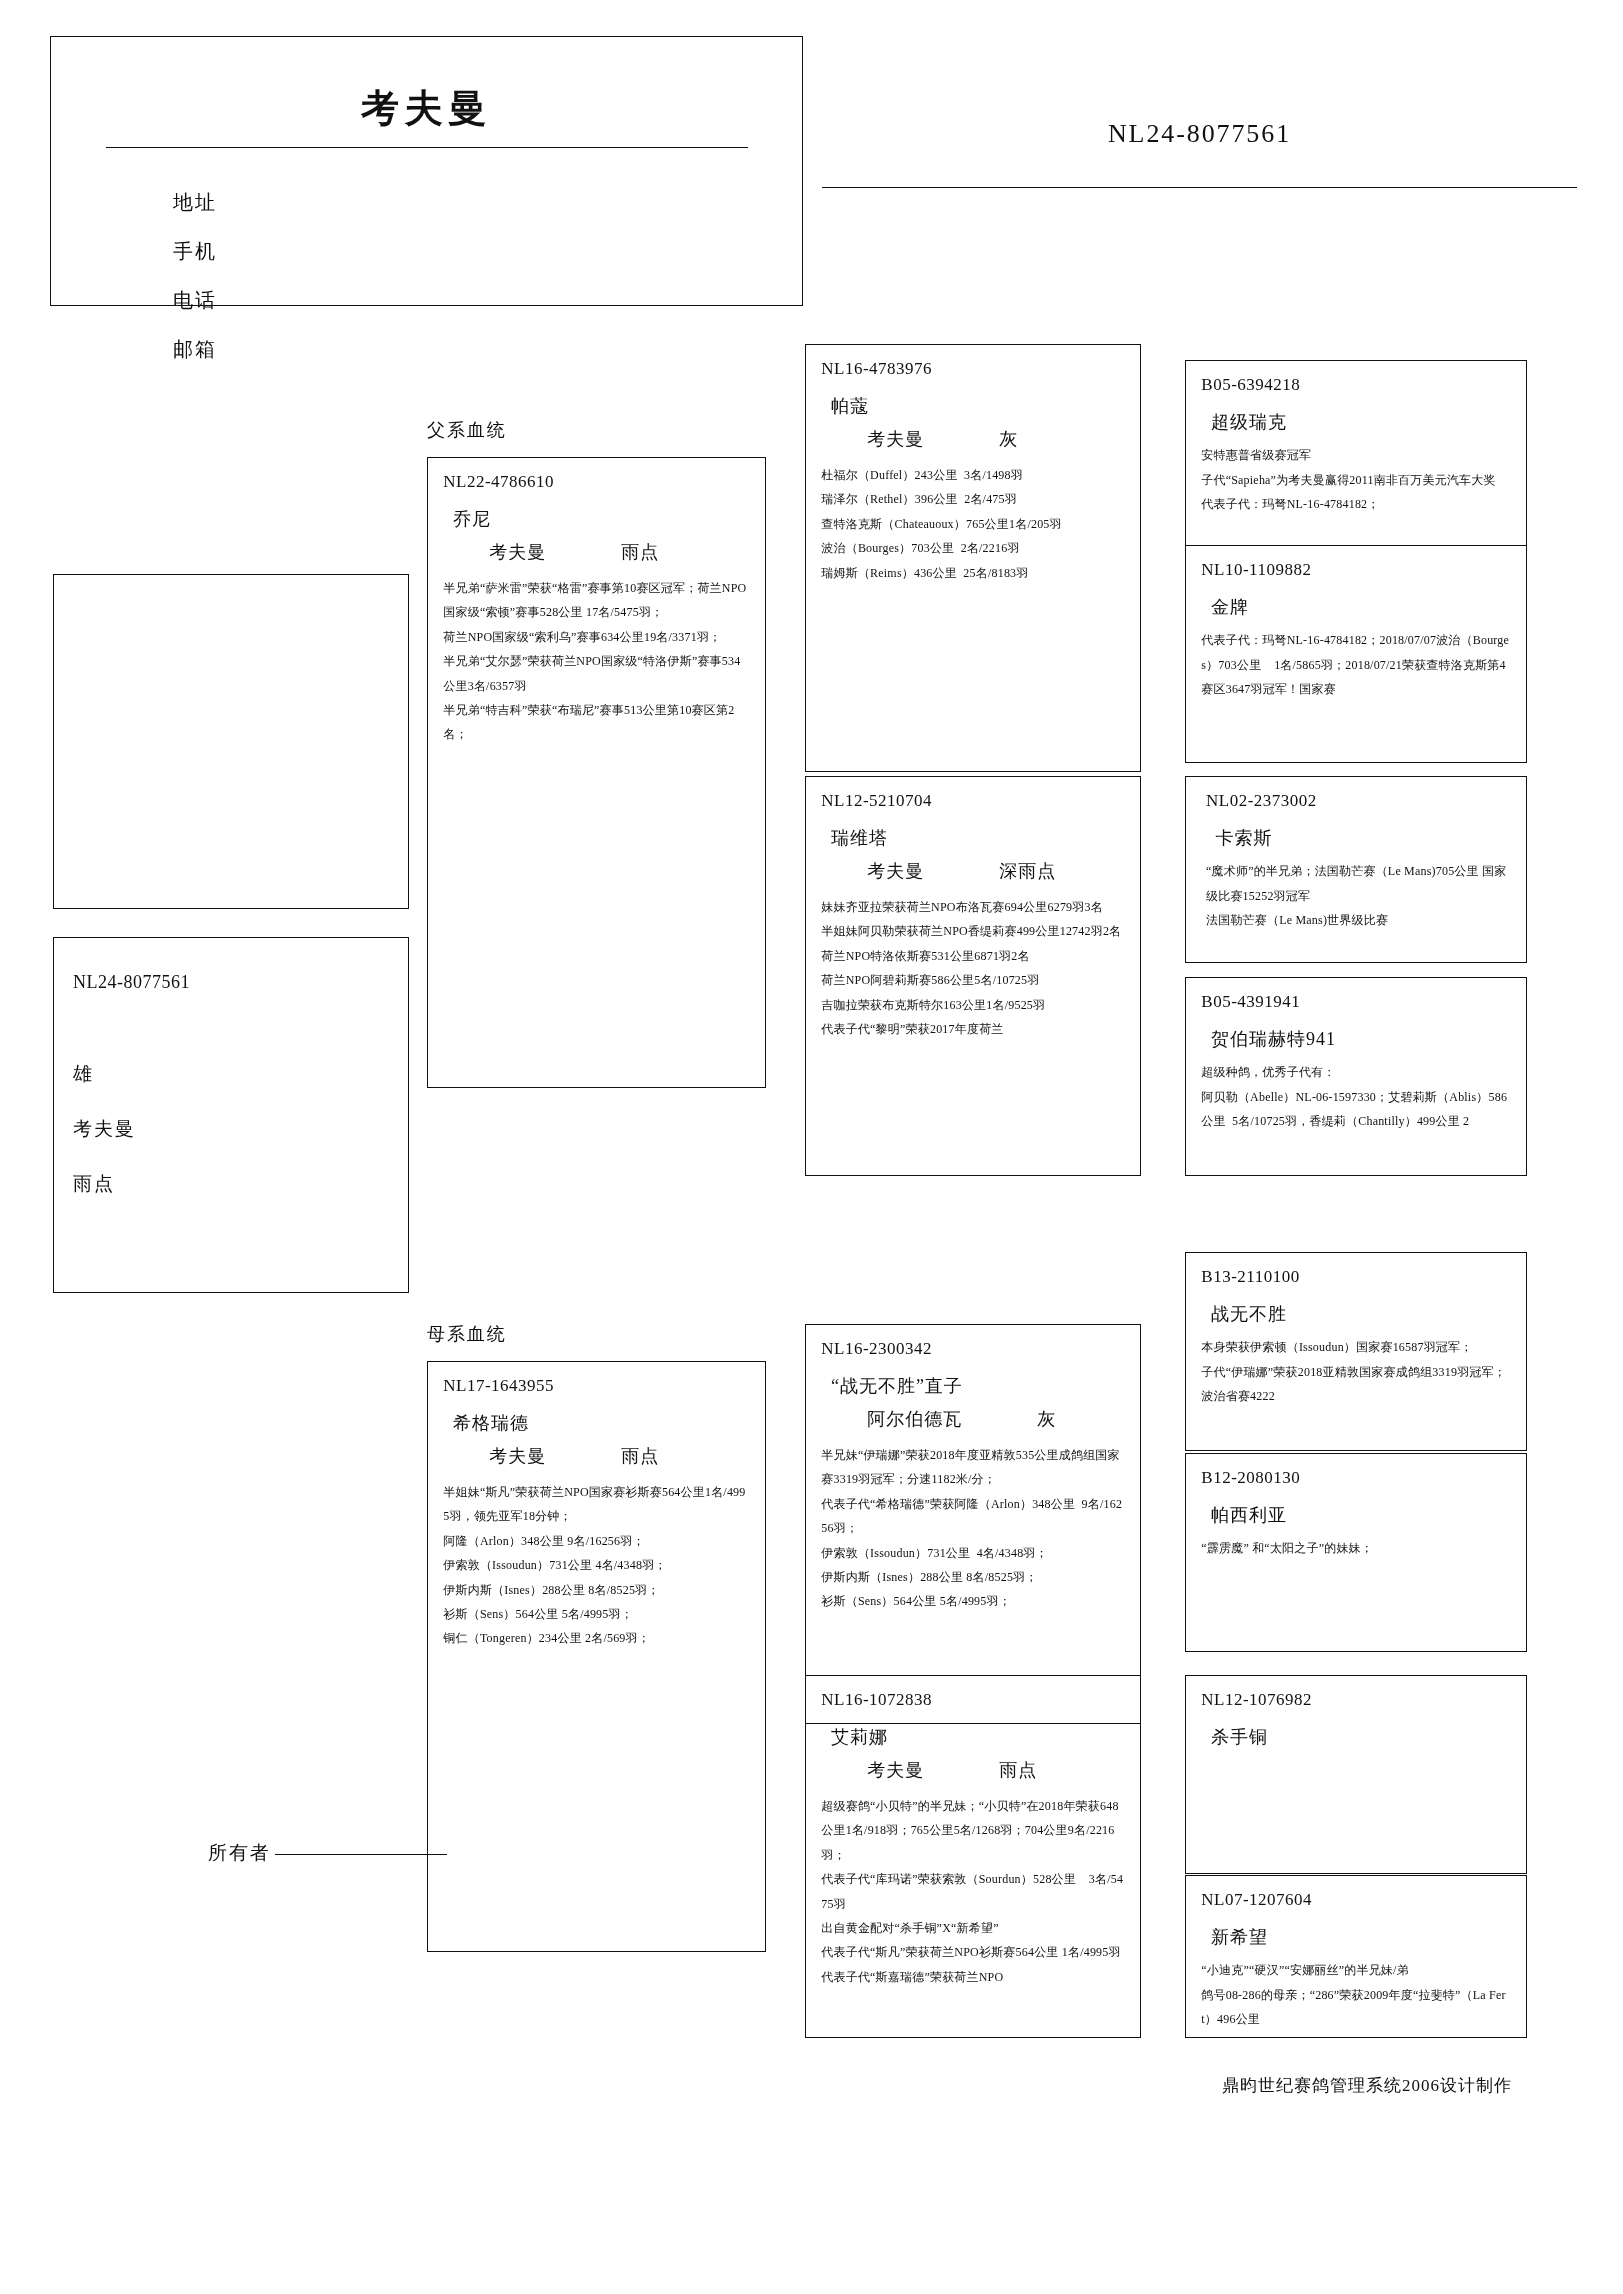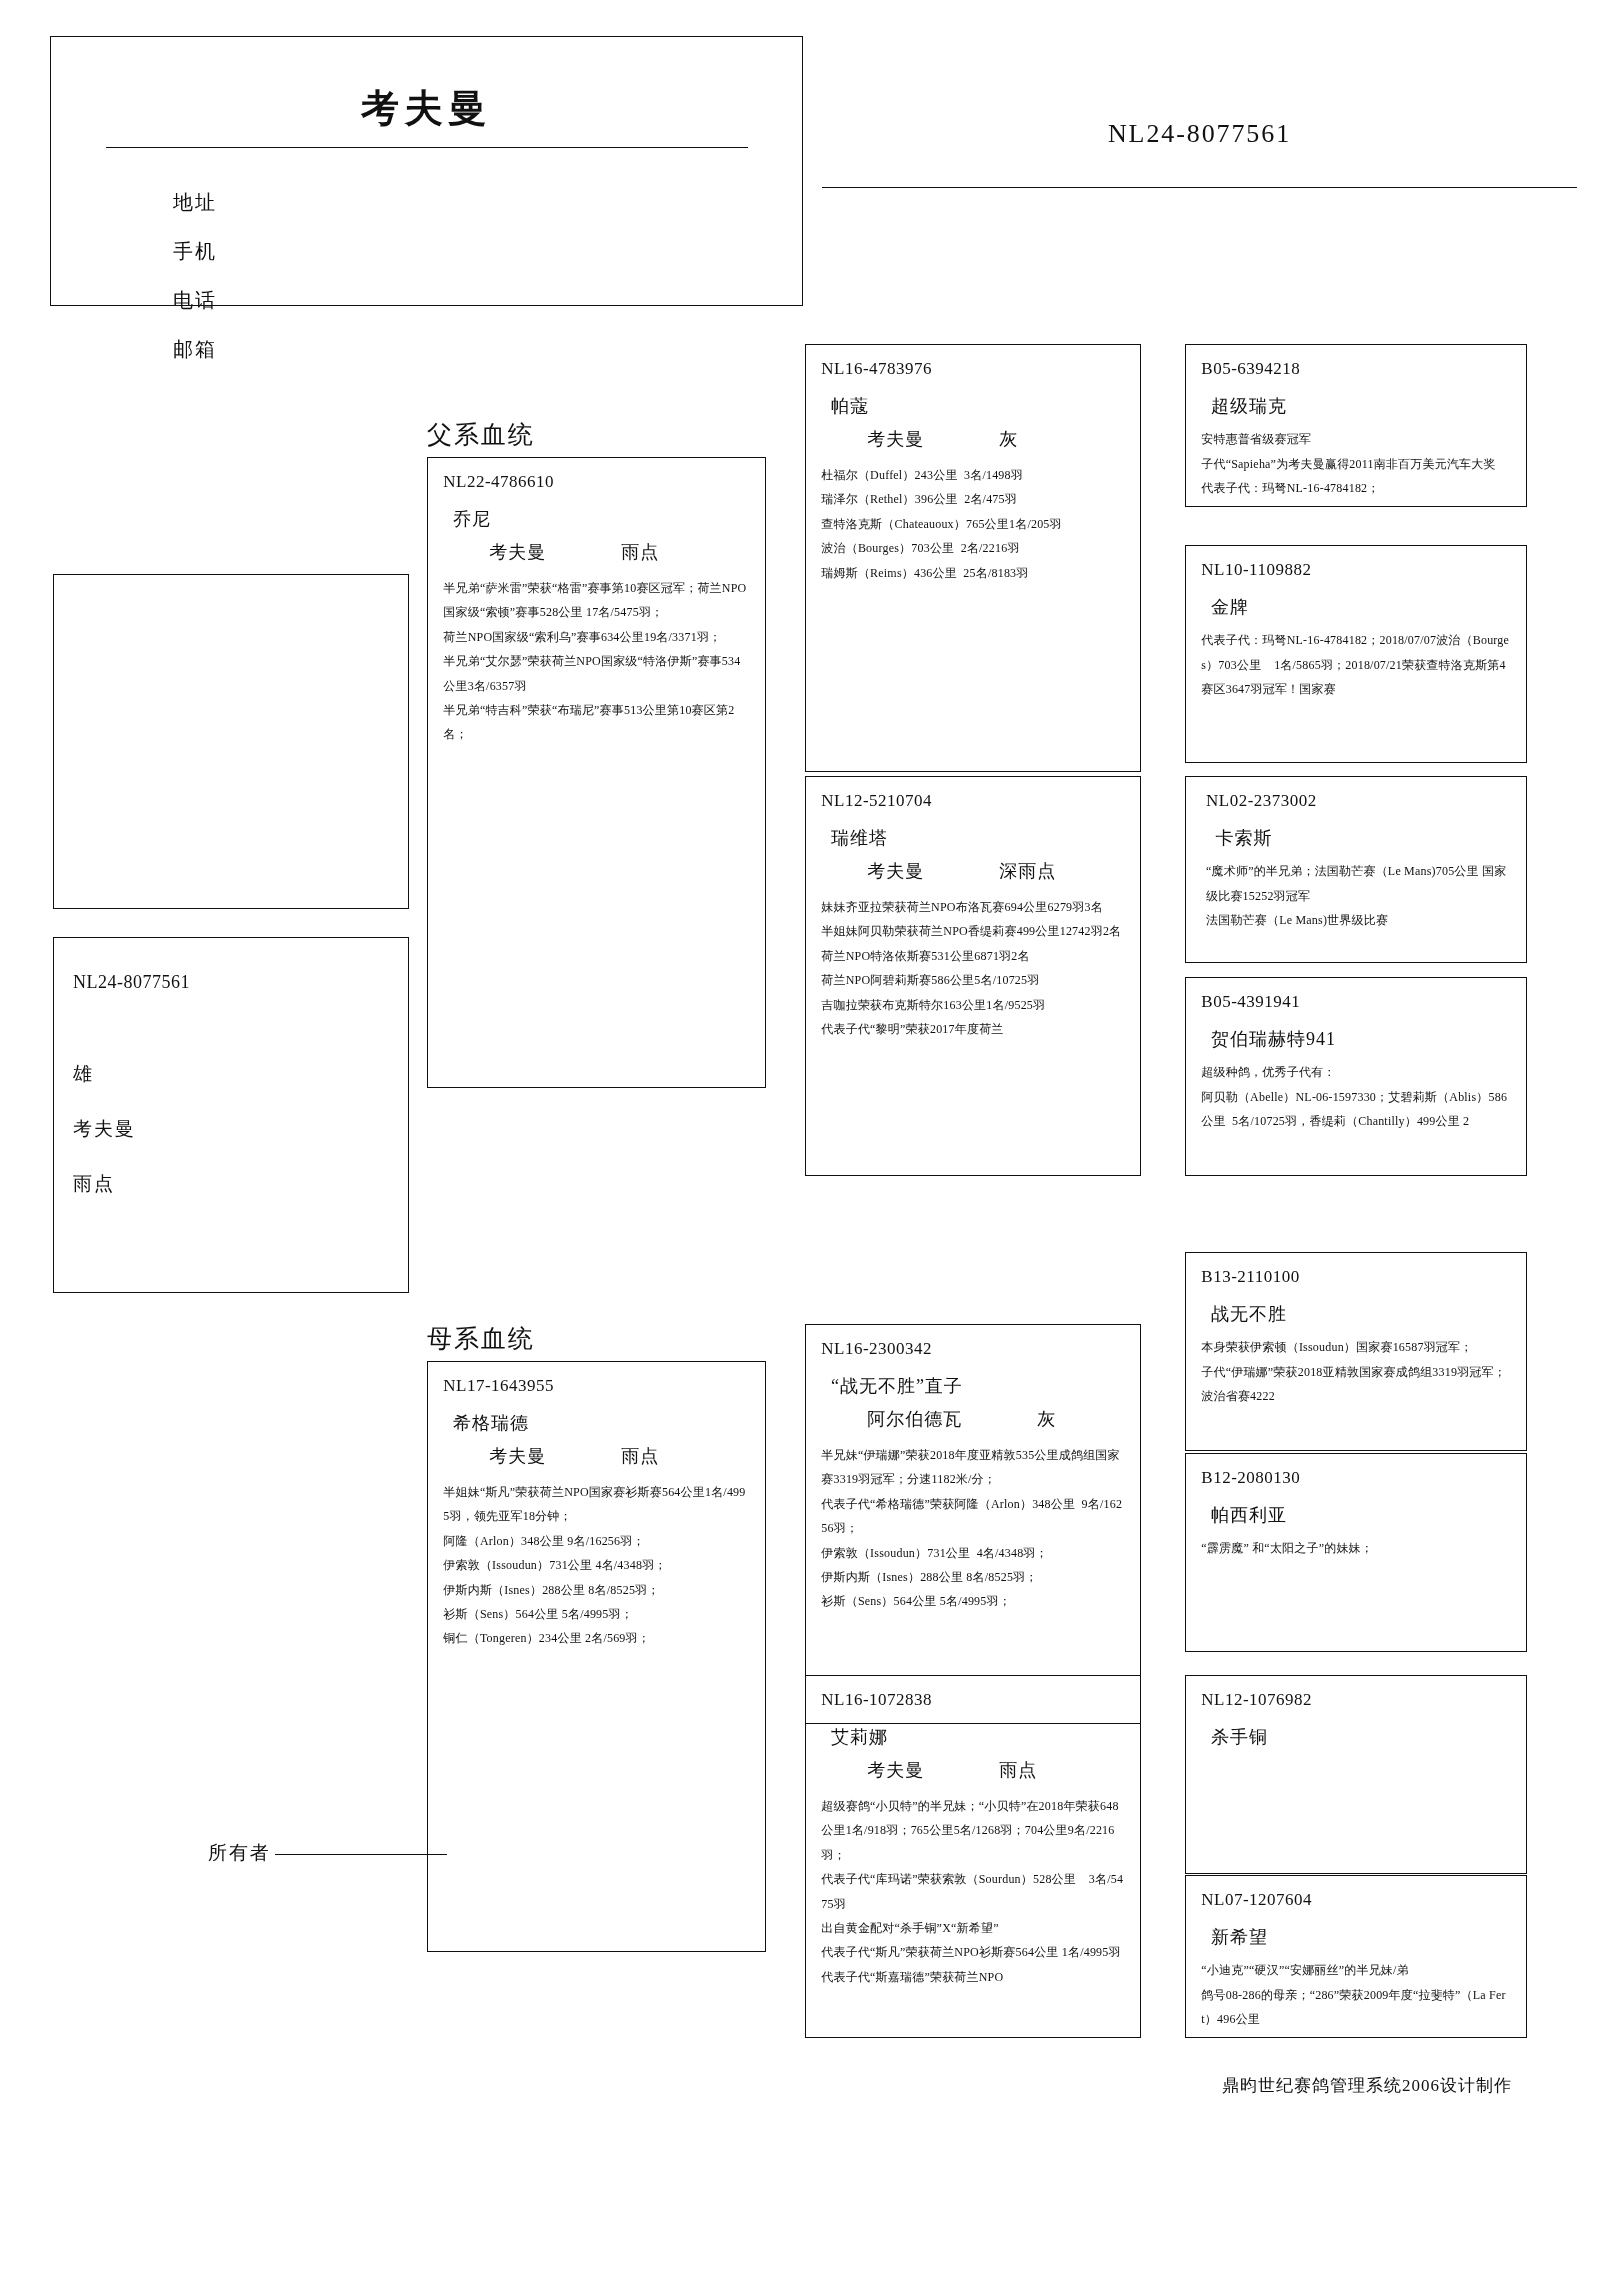--- a/index.html
+++ b/index.html
@@ -130,21 +130,21 @@
   .subject-box .ring {
     font-size: 18px;
     letter-spacing: 0.5px;
     margin-bottom: 36px;
   }
   .subject-box .line { letter-spacing: 1.9px; font-size: 19px; line-height: 55px;}
 
   
   .sec-label {
     position: absolute;
-    font-size: 25px;
+    font-size: 18px;
     letter-spacing: 1.9px;
   }
   .owner-sign {
     position: absolute;
     left: 208px; top: 1816px;
     font-size: 19px;
     letter-spacing: 1.9px;
     margin-top: 24px;
   }
   .owner-sign .rule {
@@ -263,21 +263,21 @@
     <div class="strain-row">
       <span>考夫曼</span><span class="color">雨点</span>
     </div>
     <div class="body">超级赛鸽“小贝特”的半兄妹；“小贝特”在2018年荣获648公里1名/918羽；765公里5名/1268羽；704公里9名/2216羽；
 代表子代“库玛诺”荣获索敦（Sourdun）528公里    3名/5475羽
 出自黄金配对“杀手铜”X“新希望”
 代表子代“斯凡”荣获荷兰NPO衫斯赛564公里 1名/4995羽
 代表子代“斯嘉瑞德”荣获荷兰NPO</div>
   </div>
 
-  <div class="pbox" style="left:1185px; top:344px; width:342px; height:163px;">
+  <div class="pbox" style="left:1185px; top:360px; width:342px; height:186px;">
     <div class="ring">B05-6394218</div>
     <div class="pname">超级瑞克</div>
     <div class="body">安特惠普省级赛冠军
 子代“Sapieha”为考夫曼赢得2011南非百万美元汽车大奖
 代表子代：玛弩NL-16-4784182；</div>
   </div>
 
   <div class="pbox" style="left:1185px; top:545px; width:342px; height:218px;">
     <div class="ring">NL10-1109882</div>
     <div class="pname">金牌</div>

